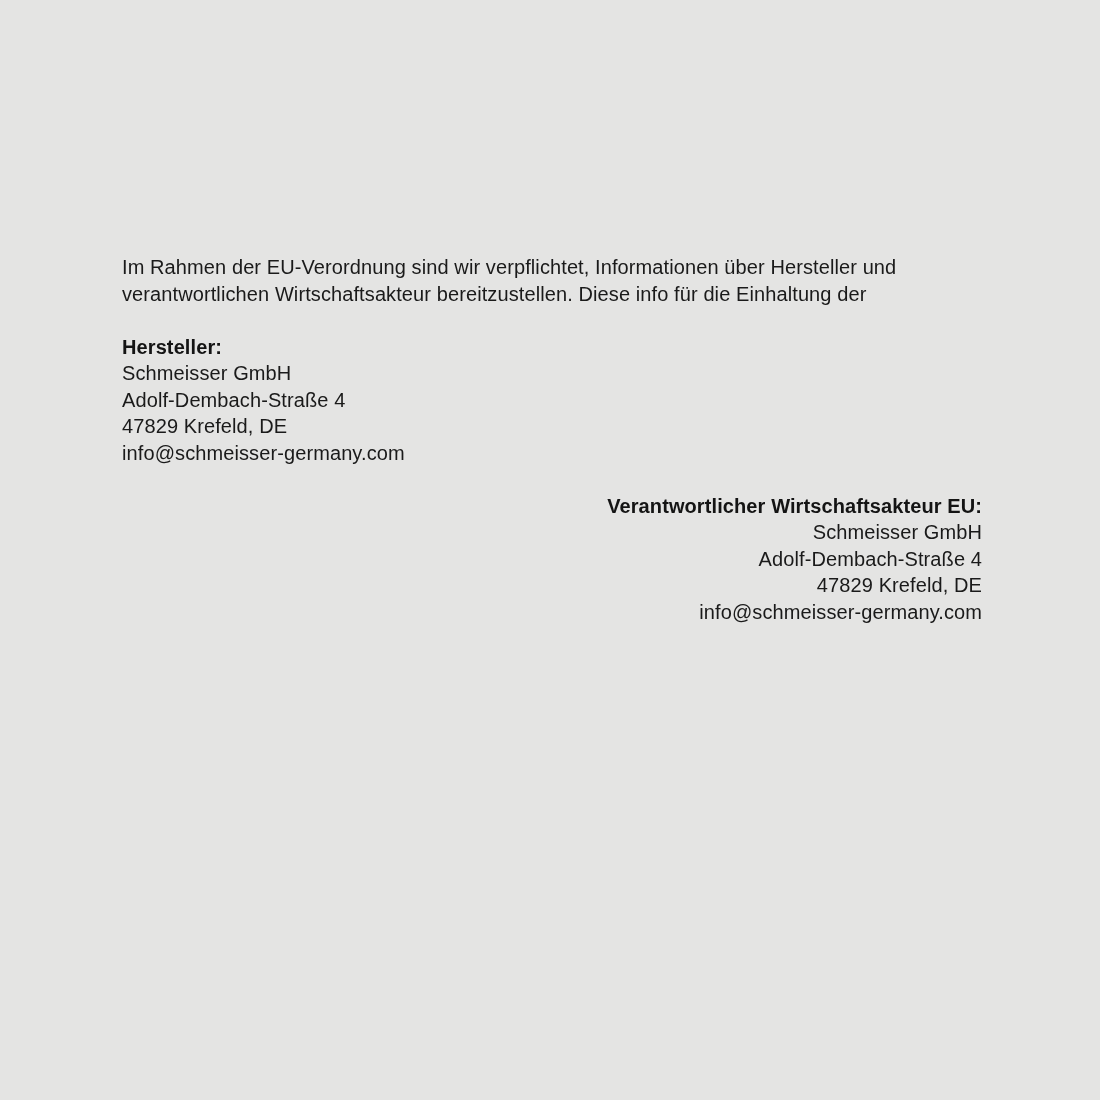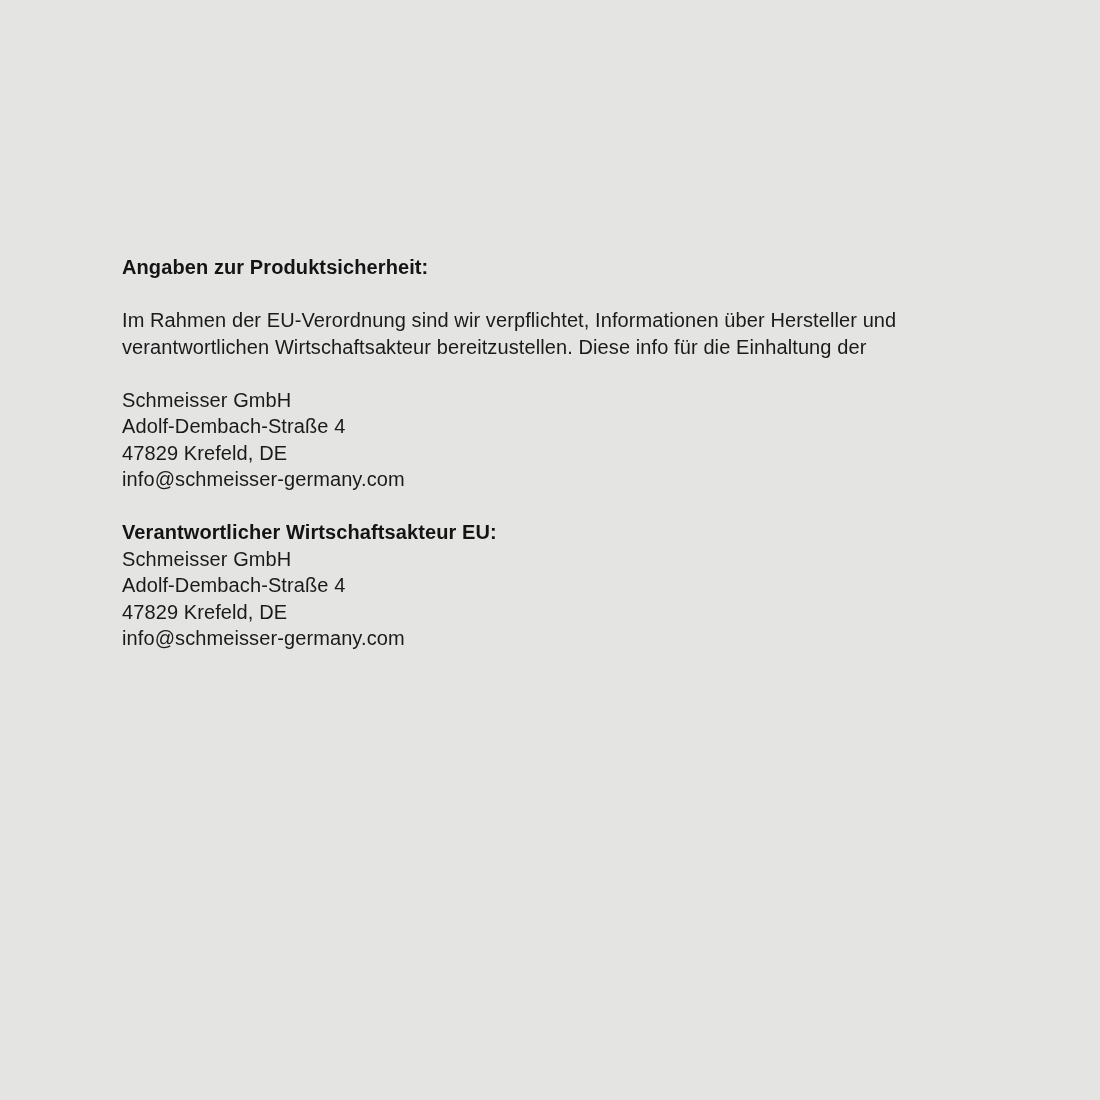--- a/index.html
+++ b/index.html
@@ -39,44 +39,44 @@
 
   .para .line {
     display: block;
     white-space: nowrap;
   }
 
   .block {
     margin-bottom: 26.5px;
   }
 
-  .block:last-child { margin-bottom: 18px; }
+  .block:last-child { margin-bottom: 18px; text-align: right; }
 
   .heading {
     font-weight: 700;
     color: #141414;
   }
 
   .line {
     white-space: nowrap;
   }
 </style>
 </head>
 <body style="background: rgb(228, 228, 227); color: rgb(26, 26, 26);">
 
 <div class="sheet">
 
-  <h1 class="title">Angaben zur Produktsicherheit:</h1>
 
   <p class="para">
     <span class="line">Im Rahmen der EU-Verordnung sind wir verpflichtet, Informationen über Hersteller und</span>
     <span class="line">verantwortlichen Wirtschaftsakteur bereitzustellen. Diese info für die Einhaltung der</span>
   </p>
 
   <div class="block">
+    <div class="heading">Hersteller:</div>
     <div class="line">Schmeisser GmbH</div>
     <div class="line">Adolf-Dembach-Straße 4</div>
     <div class="line">47829 Krefeld, DE</div>
     <div class="line">info@schmeisser-germany.com</div>
   </div>
 
   <div class="block">
     <div class="heading">Verantwortlicher Wirtschaftsakteur EU:</div>
     <div class="line">Schmeisser GmbH</div>
     <div class="line">Adolf-Dembach-Straße 4</div>

